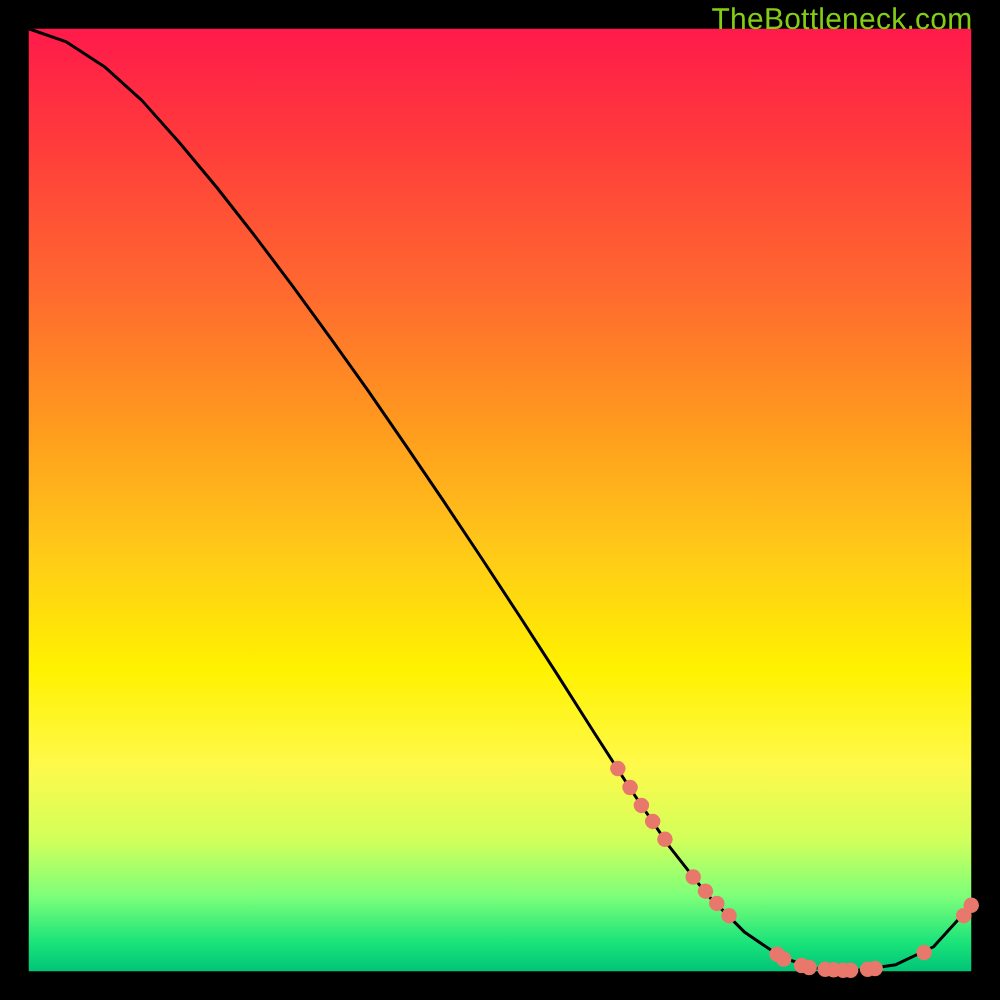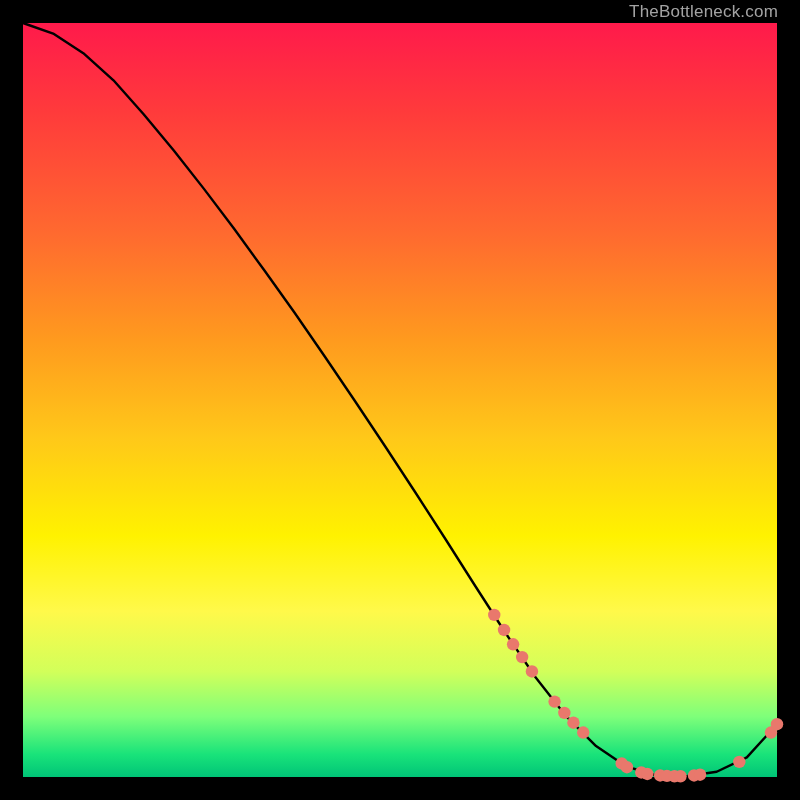--- a/index.html
+++ b/index.html
@@ -42,22 +42,22 @@
     position: absolute;
     left: 0; top: 0;
     width: 754px;
     height: 754px;
     overflow: visible;
   }
   .attribution {
     position: absolute;
     top: 2px;
     right: 22px;
-    color: #a3a3a3;
-    font-size: 17px;
+    color: #84cc16;
+    font-size: 24px;
     letter-spacing: 0.2px;
     font-weight: 400;
   }
 </style>
 </head>
 <body>
 
 <div class="stage">
   <div class="plot">
     <svg viewBox="0 0 754 754">

